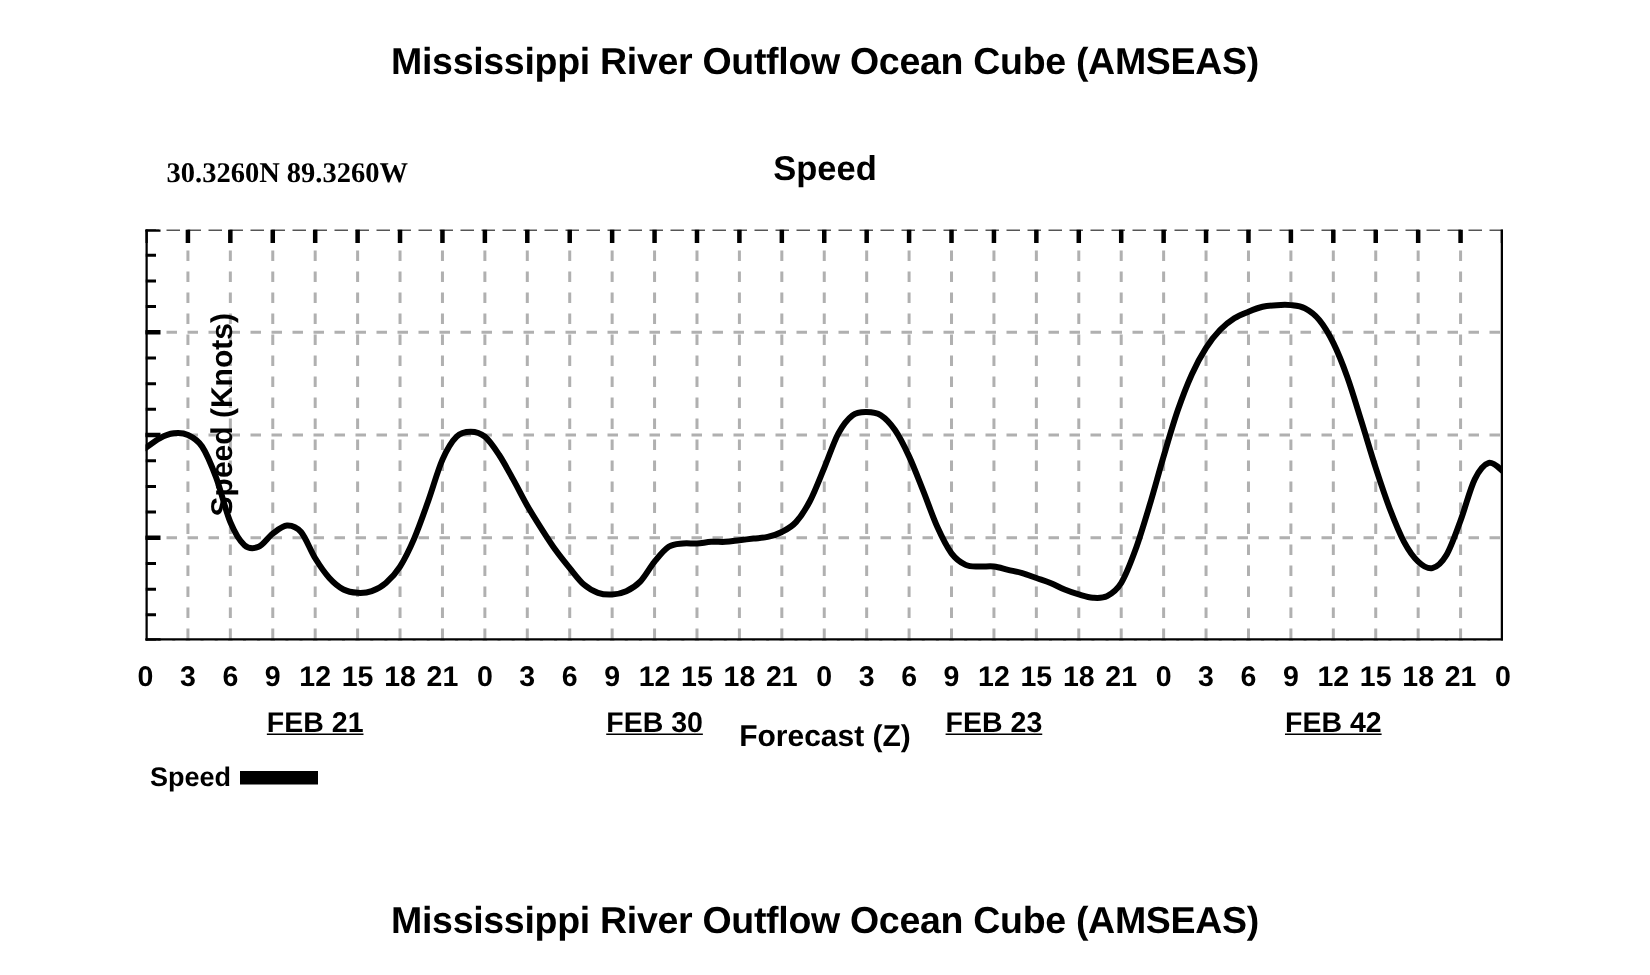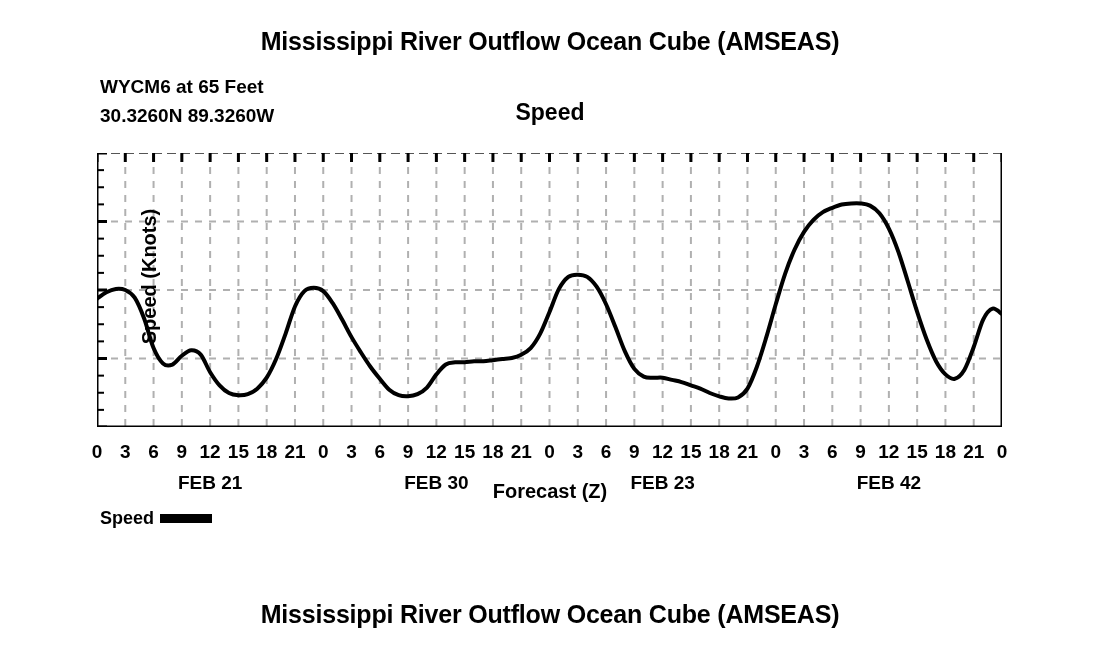--- a/index.html
+++ b/index.html
@@ -46,24 +46,25 @@
 
   .hdr-station {
     position: absolute;
     left: 100px;
     top: 76px;
     font-size: 19px;
     font-weight: bold;
   }
   .hdr-coords {
     position: absolute;
-    left: 100px;
+    left: 111px;
     top: 105px;
     font-size: 19px;
     font-weight: bold;
+    font-family: Liberation Serif, serif;
   }
   .hdr-param {
     position: absolute;
     left: 0;
     top: 99px;
     width: 1100px;
     text-align: center;
     font-size: 23px;
     font-weight: bold;
   }
@@ -114,20 +115,21 @@
   }
 
   .xday-label {
     position: absolute;
     font-size: 19px;
     font-weight: bold;
     text-align: center;
     width: 140px;
     margin-left: -70px;
     white-space: nowrap;
+    text-decoration: underline;
   }
 
   .xlabel {
     position: absolute;
     left: 0;
     top: 480px;
     width: 1100px;
     text-align: center;
     font-size: 20px;
     font-weight: bold;
@@ -151,21 +153,20 @@
     background: #000000;
   }
 </style>
 </head>
 <body>
 
 <div id="page">
 
   <div class="title-top">Mississippi River Outflow Ocean Cube (AMSEAS)</div>
 
-  <div class="hdr-station">WYCM6 at 65 Feet</div>
   <div class="hdr-coords">30.3260N  89.3260W</div>
   <div class="hdr-param">Speed</div>
 
   <div id="plot-area">
     <svg id="plot-svg" width="905" height="274">
       <g id="grid-vertical">
           <line x1="28.28125" y1="0" x2="28.28125" y2="274" stroke="#b0b0b0" stroke-width="2" stroke-dasharray="7,7"></line>
           <line x1="56.5625" y1="0" x2="56.5625" y2="274" stroke="#b0b0b0" stroke-width="2" stroke-dasharray="7,7"></line>
           <line x1="84.84375" y1="0" x2="84.84375" y2="274" stroke="#b0b0b0" stroke-width="2" stroke-dasharray="7,7"></line>
           <line x1="113.125" y1="0" x2="113.125" y2="274" stroke="#b0b0b0" stroke-width="2" stroke-dasharray="7,7"></line>

